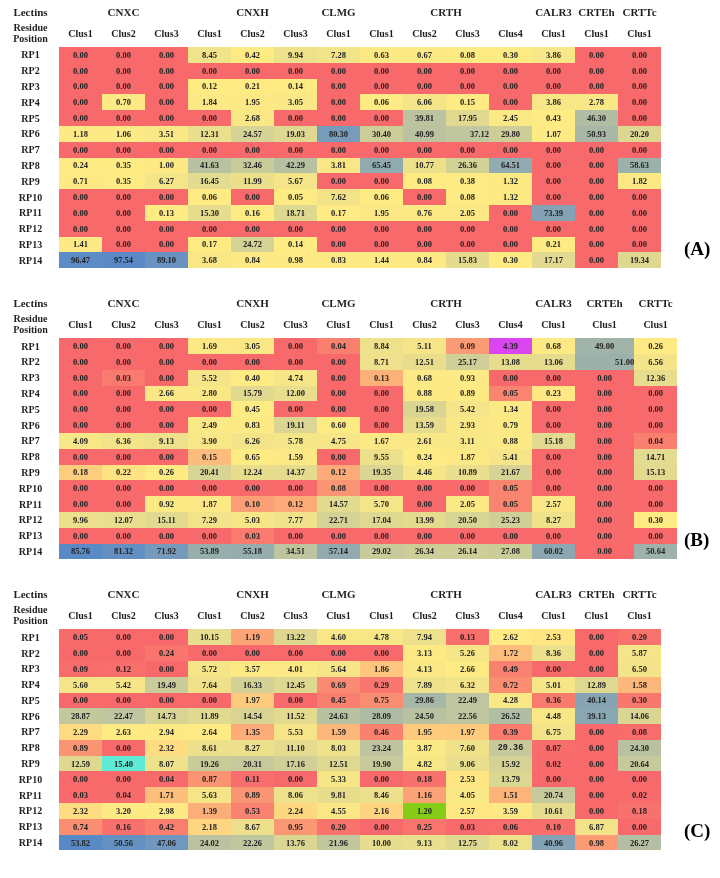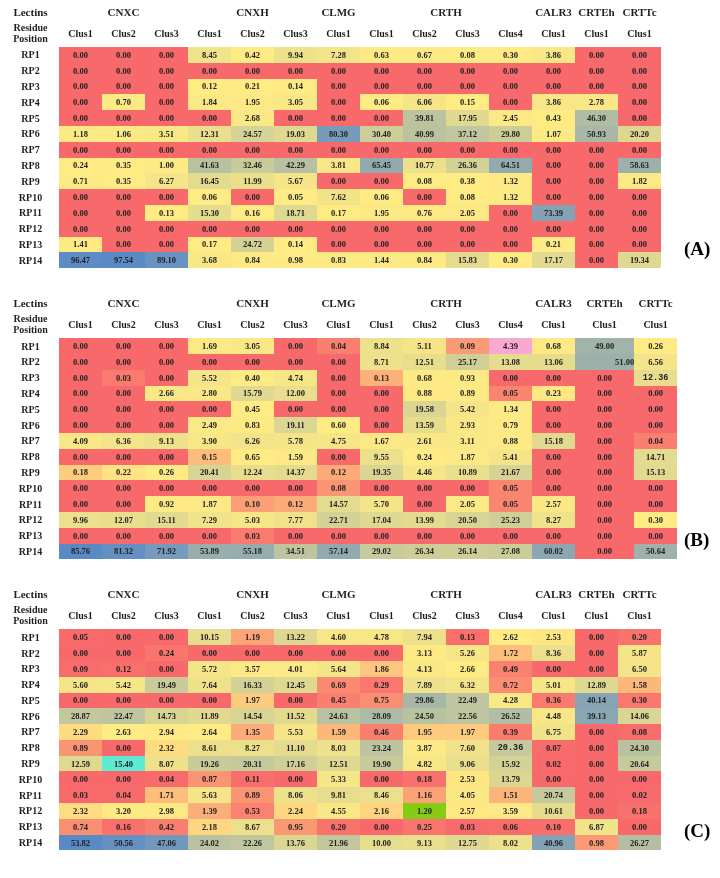--- a/index.html
+++ b/index.html
@@ -165,21 +165,21 @@
               <th class="rowlbl">RP6</th>
               <td style="background-color: rgb(253, 234, 133);">1.18</td>
               <td style="background-color: rgb(253, 234, 133);">1.06</td>
               <td style="background-color: rgb(249, 232, 134);">3.51</td>
               <td style="background-color: rgb(234, 223, 140);">12.31</td>
               <td style="background-color: rgb(213, 211, 149);">24.57</td>
               <td style="background-color: rgb(223, 216, 145);">19.03</td>
               <td style="background-color: rgb(119, 155, 186);">80.30</td>
               <td style="background-color: rgb(204, 205, 153);">30.40</td>
               <td style="background-color: rgb(186, 194, 160);">40.99</td>
-              <td style="background-color: rgb(192, 198, 157);">37.12</td>
+              <td style="background-color: rgb(192, 198, 157); text-align: right;">37.12</td>
               <td style="background-color: rgb(205, 205, 152);">29.80</td>
               <td style="background-color: rgb(253, 234, 133);">1.07</td>
               <td style="background-color: rgb(169, 184, 166);">50.93</td>
               <td style="background-color: rgb(221, 215, 146);">20.20</td>
             </tr>
             <tr>
               <th class="rowlbl">RP7</th>
               <td style="background-color: rgb(248, 105, 107);">0.00</td>
               <td style="background-color: rgb(248, 105, 107);">0.00</td>
               <td style="background-color: rgb(248, 105, 107);">0.00</td>
@@ -376,21 +376,21 @@
               <td style="background-color: rgb(248, 105, 107);">0.00</td>
               <td style="background-color: rgb(248, 105, 107);">0.00</td>
               <td style="background-color: rgb(248, 105, 107);">0.00</td>
               <td style="background-color: rgb(252, 233, 133);">1.69</td>
               <td style="background-color: rgb(250, 232, 134);">3.05</td>
               <td style="background-color: rgb(248, 105, 107);">0.00</td>
               <td style="background-color: rgb(249, 127, 111);">0.04</td>
               <td style="background-color: rgb(238, 225, 139);">8.84</td>
               <td style="background-color: rgb(246, 229, 136);">5.11</td>
               <td style="background-color: rgb(251, 155, 117);">0.09</td>
-              <td style="background-color: #f9a8d4; text-align: center;">4.39</td>
+              <td style="background-color: #d946ef; text-align: center;">4.39</td>
               <td style="background-color: rgb(254, 234, 132);">0.68</td>
               <td style="background-color: rgb(161, 180, 170);">49.00</td>
               <td style="background-color: rgb(255, 235, 132);">0.26</td>
             </tr>
             <tr>
               <th class="rowlbl">RP2</th>
               <td style="background-color: rgb(248, 105, 107);">0.00</td>
               <td style="background-color: rgb(248, 105, 107);">0.00</td>
               <td style="background-color: rgb(248, 105, 107);">0.00</td>
               <td style="background-color: rgb(248, 105, 107);">0.00</td>
@@ -413,21 +413,21 @@
               <td style="background-color: rgb(245, 229, 136);">5.52</td>
               <td style="background-color: rgb(255, 235, 132);">0.40</td>
               <td style="background-color: rgb(246, 230, 135);">4.74</td>
               <td style="background-color: rgb(248, 105, 107);">0.00</td>
               <td style="background-color: rgb(252, 177, 121);">0.13</td>
               <td style="background-color: rgb(254, 234, 132);">0.68</td>
               <td style="background-color: rgb(254, 234, 133);">0.93</td>
               <td style="background-color: rgb(248, 105, 107);">0.00</td>
               <td style="background-color: rgb(248, 105, 107);">0.00</td>
               <td style="background-color: rgb(248, 105, 107);">0.00</td>
-              <td style="background-color: rgb(232, 221, 141); font-family: Liberation Mono, monospace;">12.36</td>
+              <td style="background-color: rgb(232, 221, 141);">12.36</td>
             </tr>
             <tr>
               <th class="rowlbl">RP4</th>
               <td style="background-color: rgb(248, 105, 107);">0.00</td>
               <td style="background-color: rgb(248, 105, 107);">0.00</td>
               <td style="background-color: rgb(250, 232, 134);">2.66</td>
               <td style="background-color: rgb(250, 232, 134);">2.80</td>
               <td style="background-color: rgb(225, 217, 144);">15.79</td>
               <td style="background-color: rgb(232, 222, 141);">12.00</td>
               <td style="background-color: rgb(248, 105, 107);">0.00</td>

